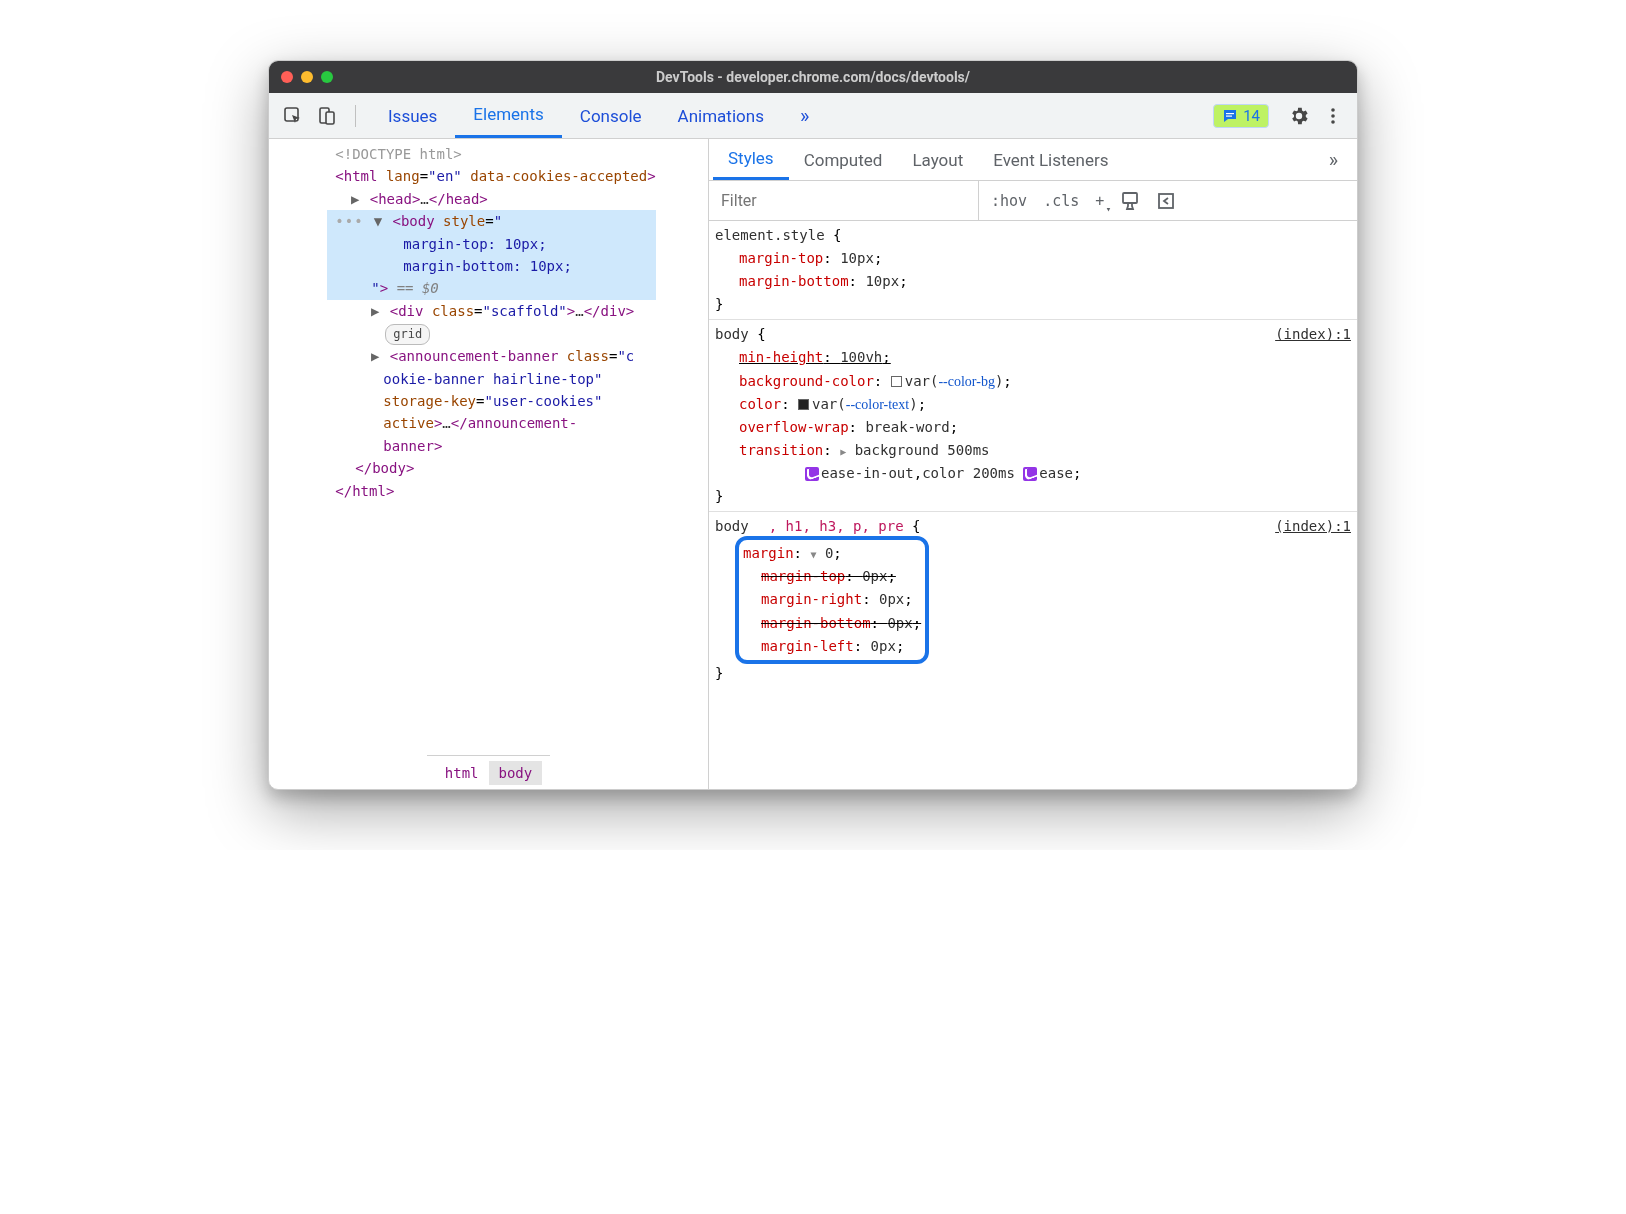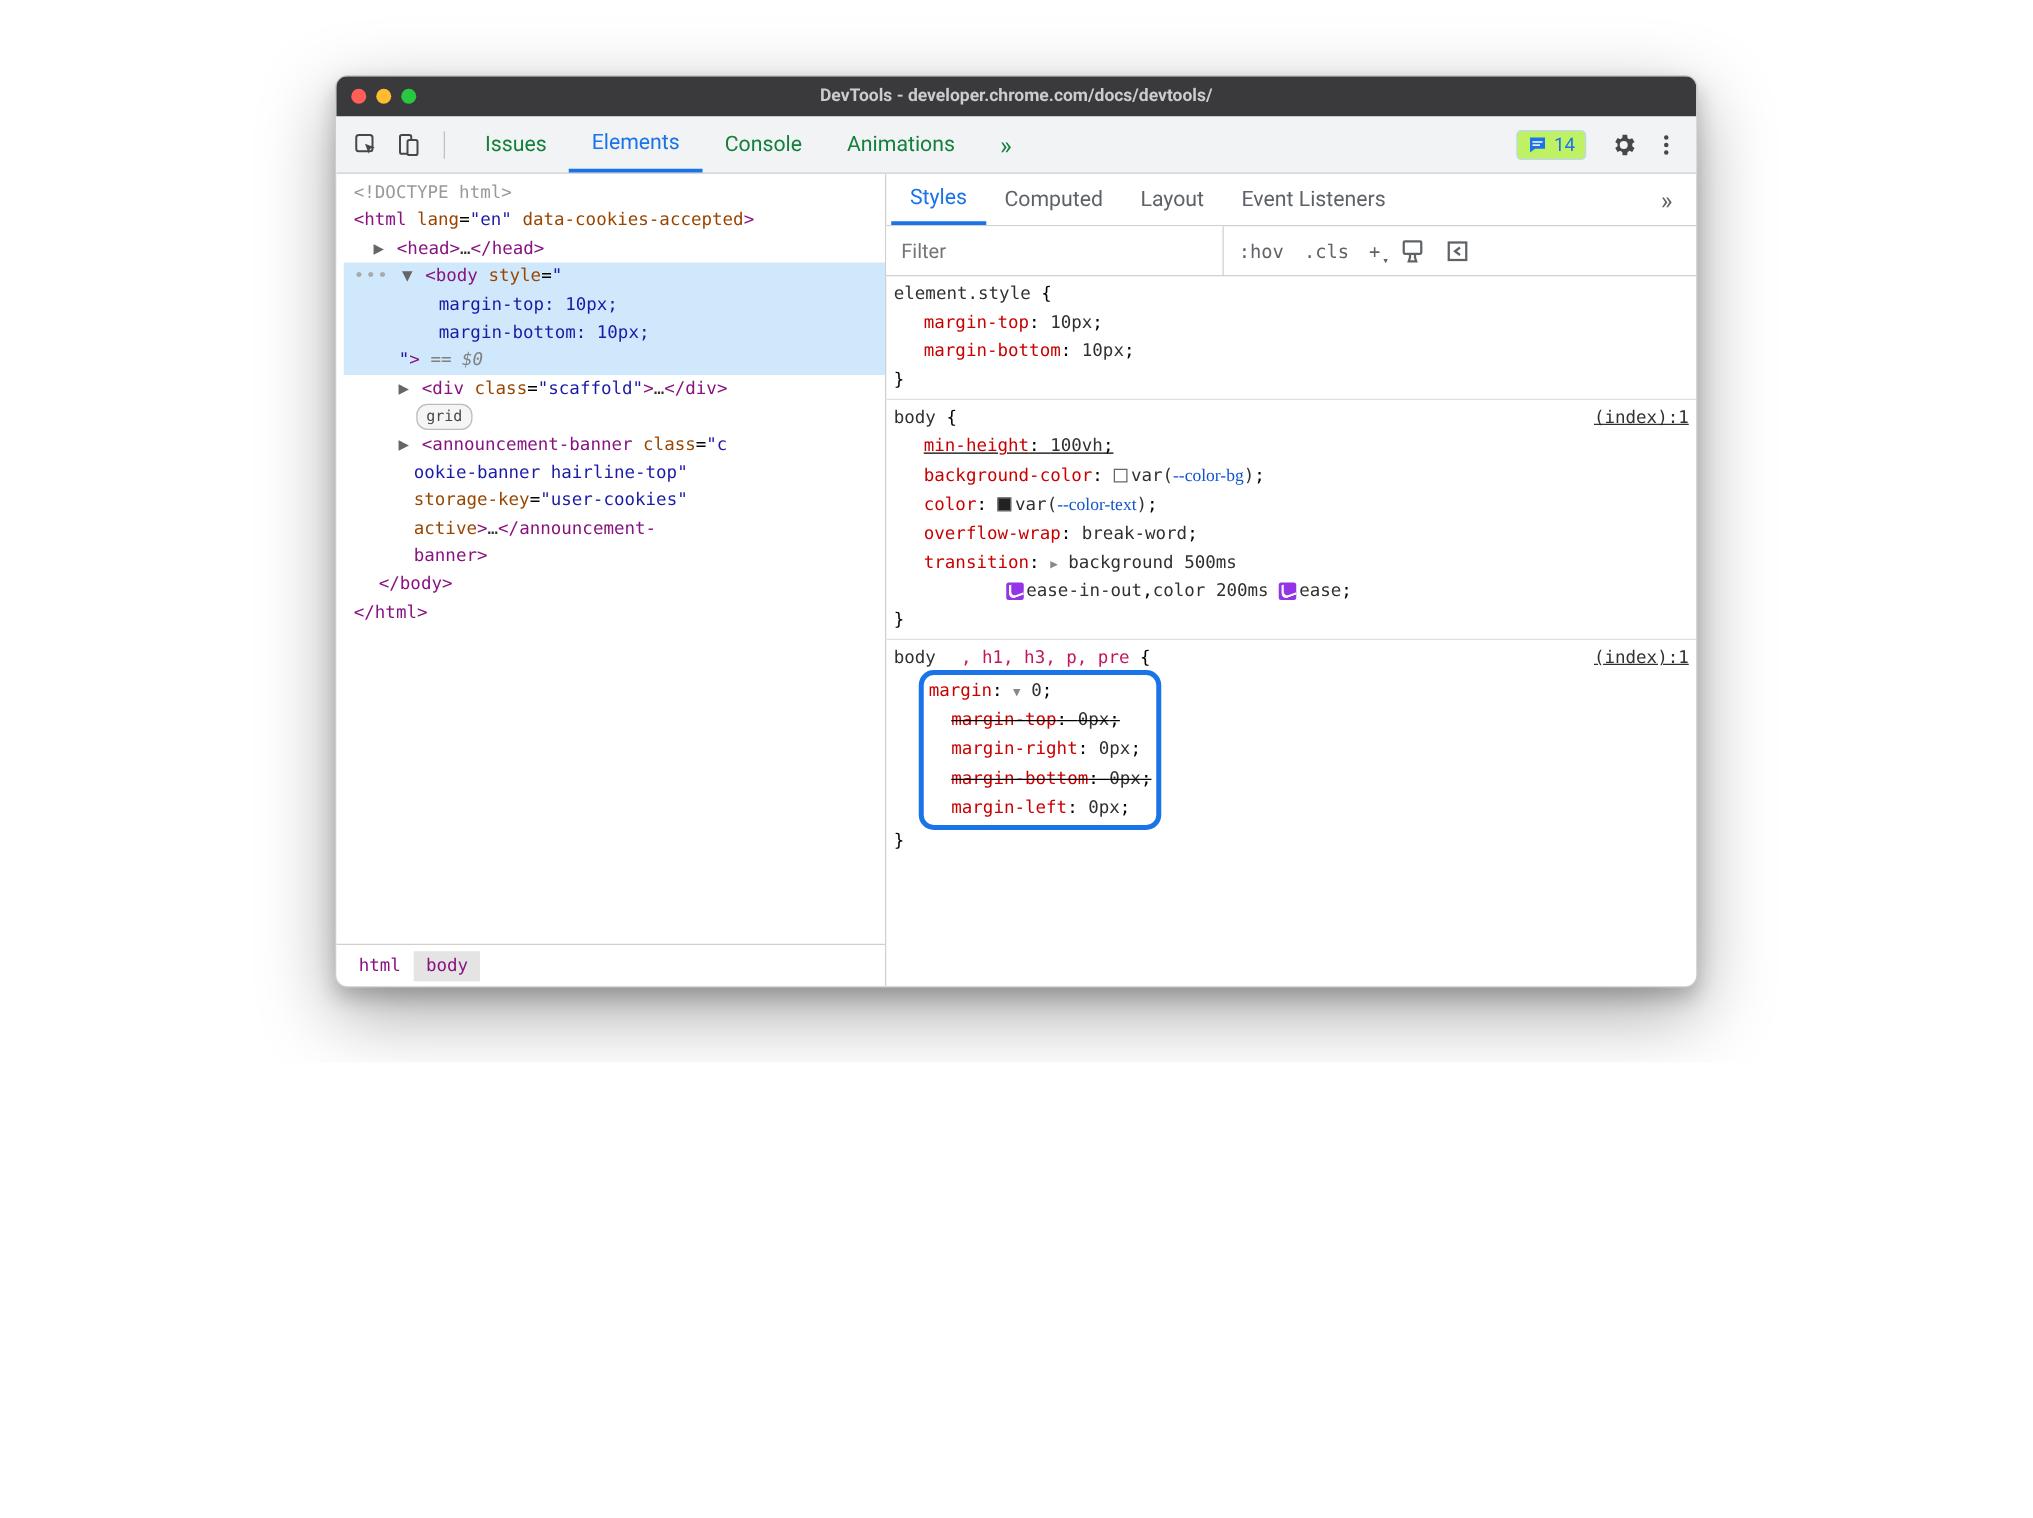--- a/index.html
+++ b/index.html
@@ -29,26 +29,26 @@
   .tl-min { background:#febc2e; }
   .tl-max { background:#28c840; }
   .titlebar-title { position:absolute; left:0; right:0; text-align:center; font-size:14px; font-weight:700; color:#ccc; pointer-events:none;}
   .toolbar {
     display: flex; align-items: center; height: 46px; border-bottom: 1px solid #d0d0d0;
     background: #f1f3f4; padding: 0 10px; gap: 6px;
   }
   .toolbar .tb-icon { width: 28px; height: 28px; display:flex; align-items:center; justify-content:center; color:#474747;}
   .toolbar .divider { width:1px; height:22px; background:#c0c0c0; margin: 0 8px;}
   .tabs { display:flex; gap: 0; flex:1; align-items:stretch; height:100%;}
-  .tab { padding: 0 18px; display:flex; align-items:center; font-size:17px; color:#15803d; cursor:pointer; height:100%;}
+  .tab { padding: 0 18px; display:flex; align-items:center; font-size:17px; color:#1d4ed8; cursor:pointer; height:100%;}
   .tab.active { color:#1a73e8; border-bottom: 3px solid #1a73e8; }
   .badge-blue { border: 1px solid #c0d6f7; border-radius:4px; padding:2px 8px; display:flex; align-items:center; gap:5px; color:#1a73e8; font-size:15px; background:#bef264;}
   .gear, .dots { color:#474747; }
   .content { display:flex; height: 650px; }
-  .left-panel { width: 440px; border-right:1px solid #d0d0d0; display:flex; flex-direction:column;}
+  .left-panel { width: 440px; border-right:1px solid #d0d0d0; display:flex; flex-direction:column;align-items:center;}
   .right-panel { flex:1; display:flex; flex-direction:column;}
   .dom-tree { font-family: Menlo, Consolas, monospace; font-size:14px; padding: 4px 0 4px 6px; overflow:hidden; flex:1; line-height:1.6;}
   .tag-bracket { color:#881280; }
   .tag-name { color:#881280; }
   .attr-name { color:#994500; }
   .attr-value { color:#1a1aa6; }
   .text-node { color:#303030; }
   .comment { color:#999; }
   .selected-node { background:#cfe8fc; border-radius:0;}
   .expander { color:#666; display:inline-block; width:12px; text-align:center;}

